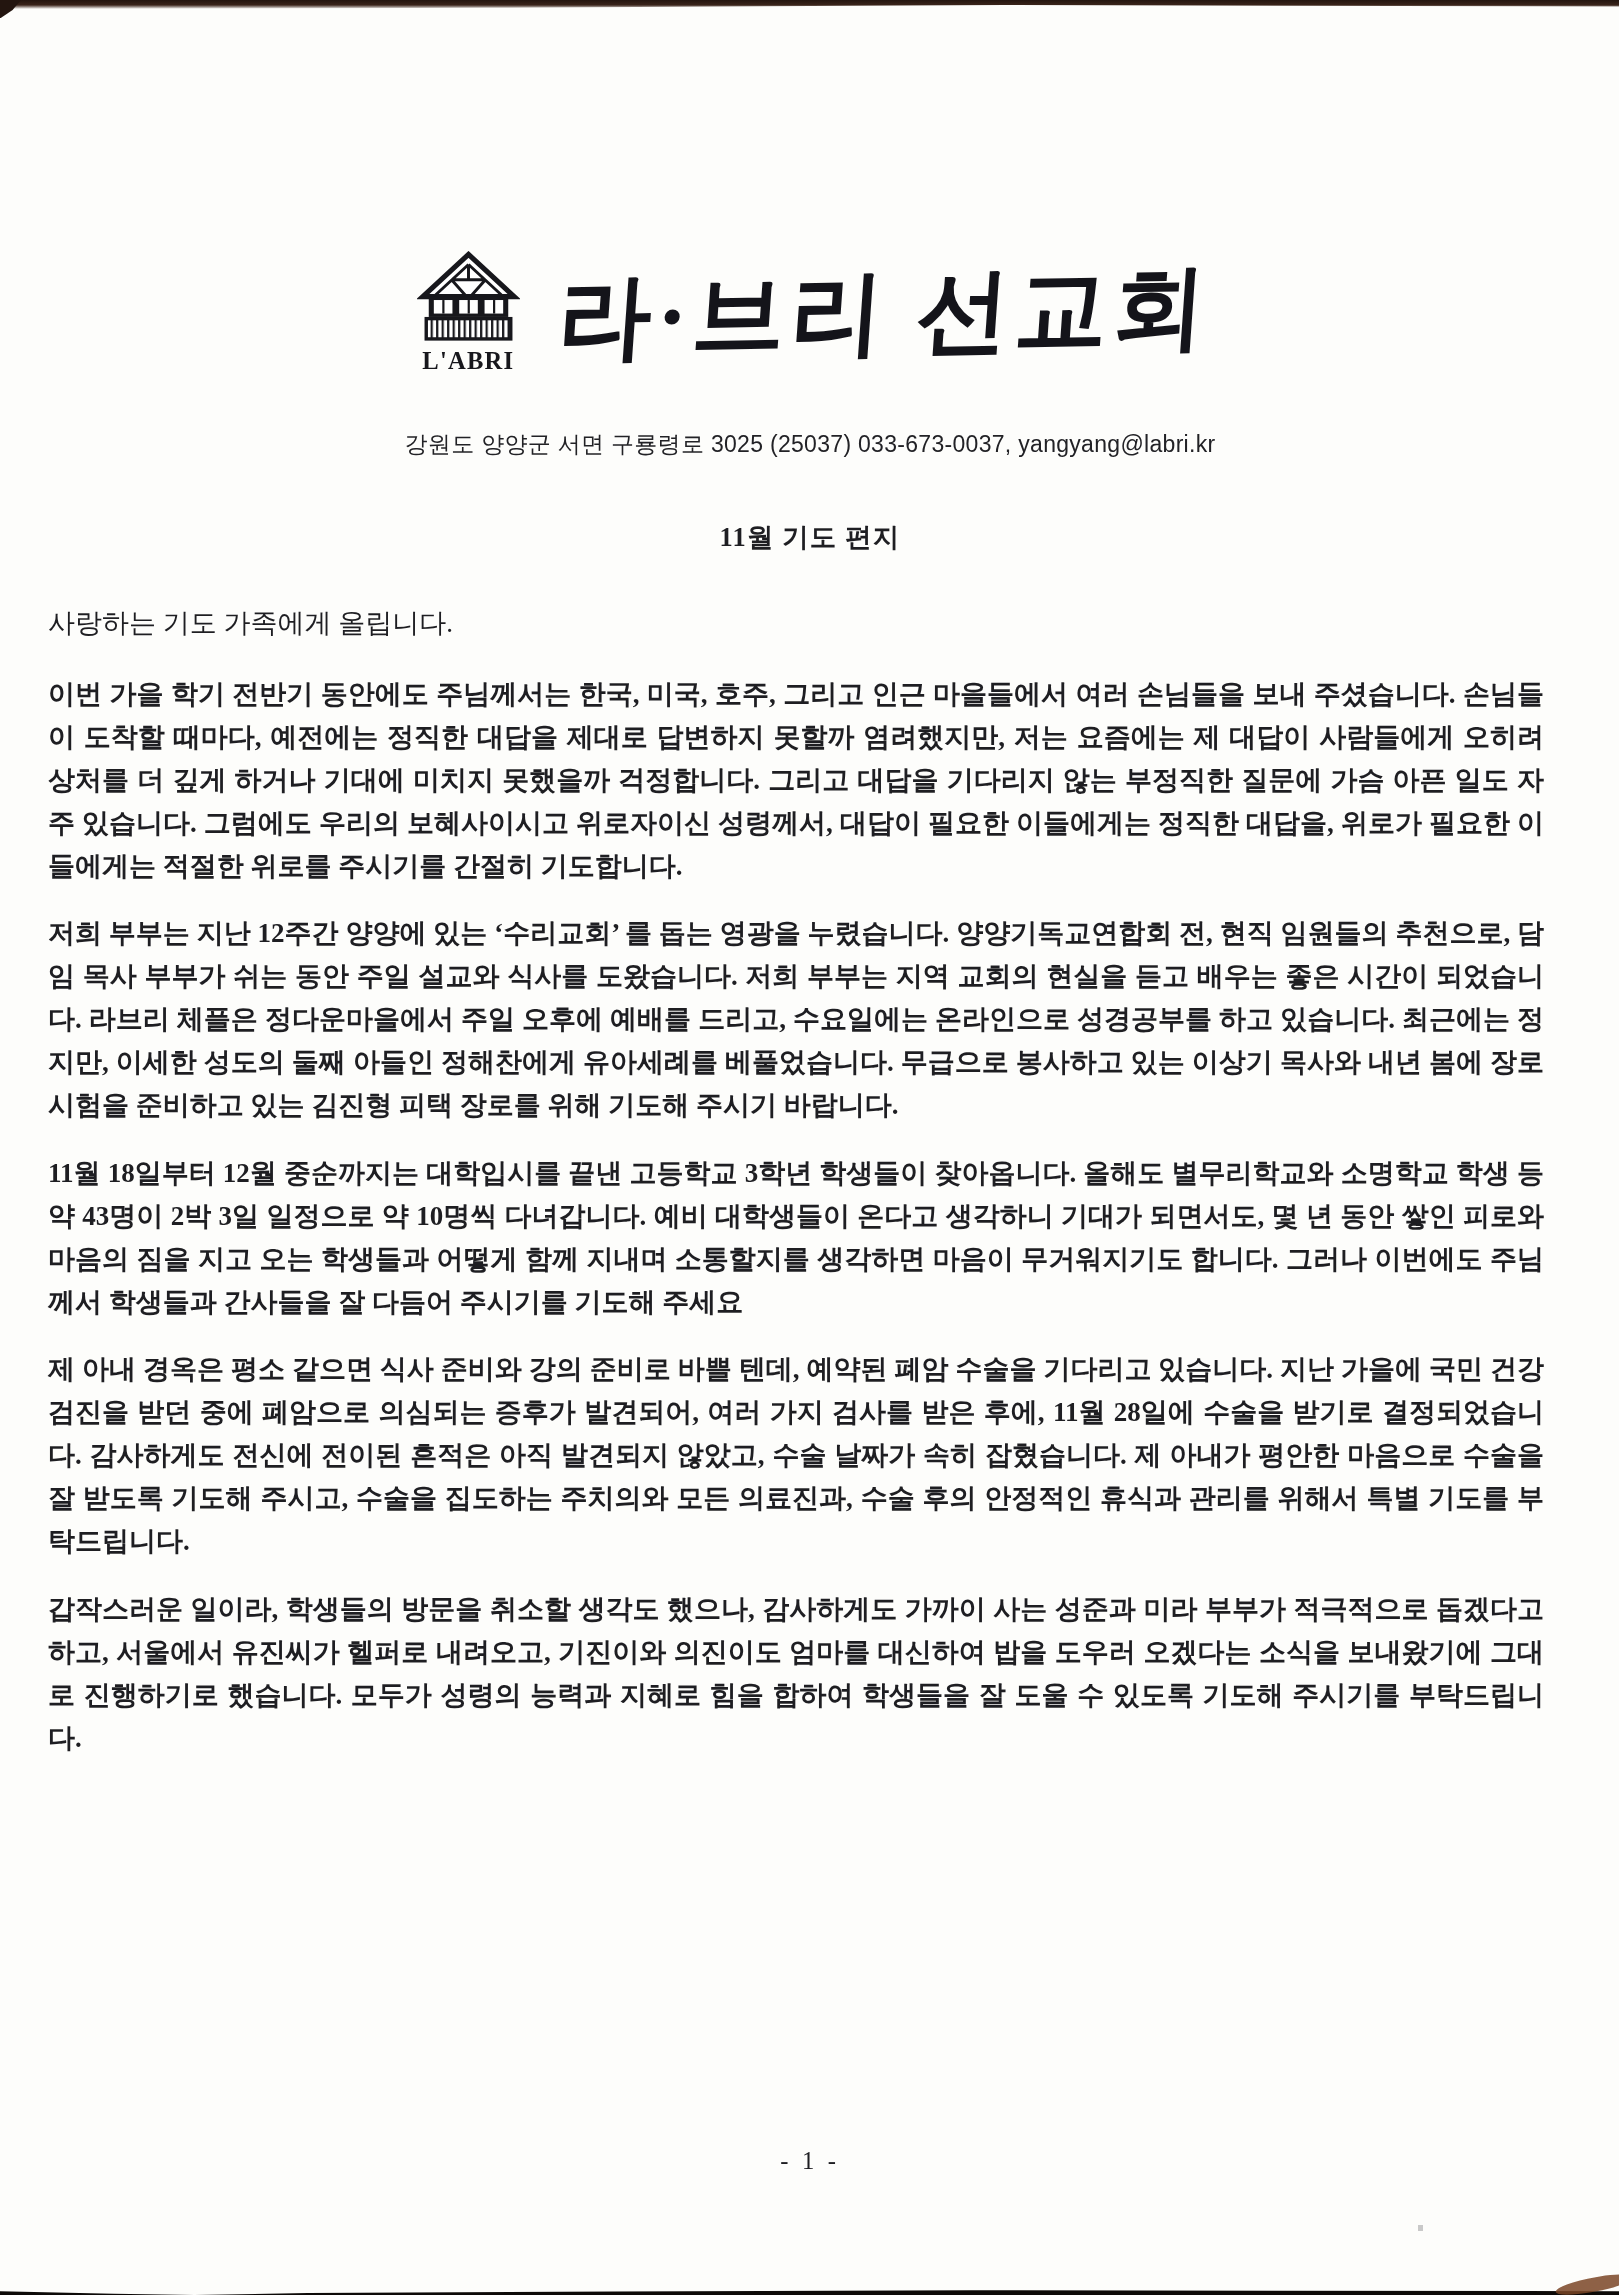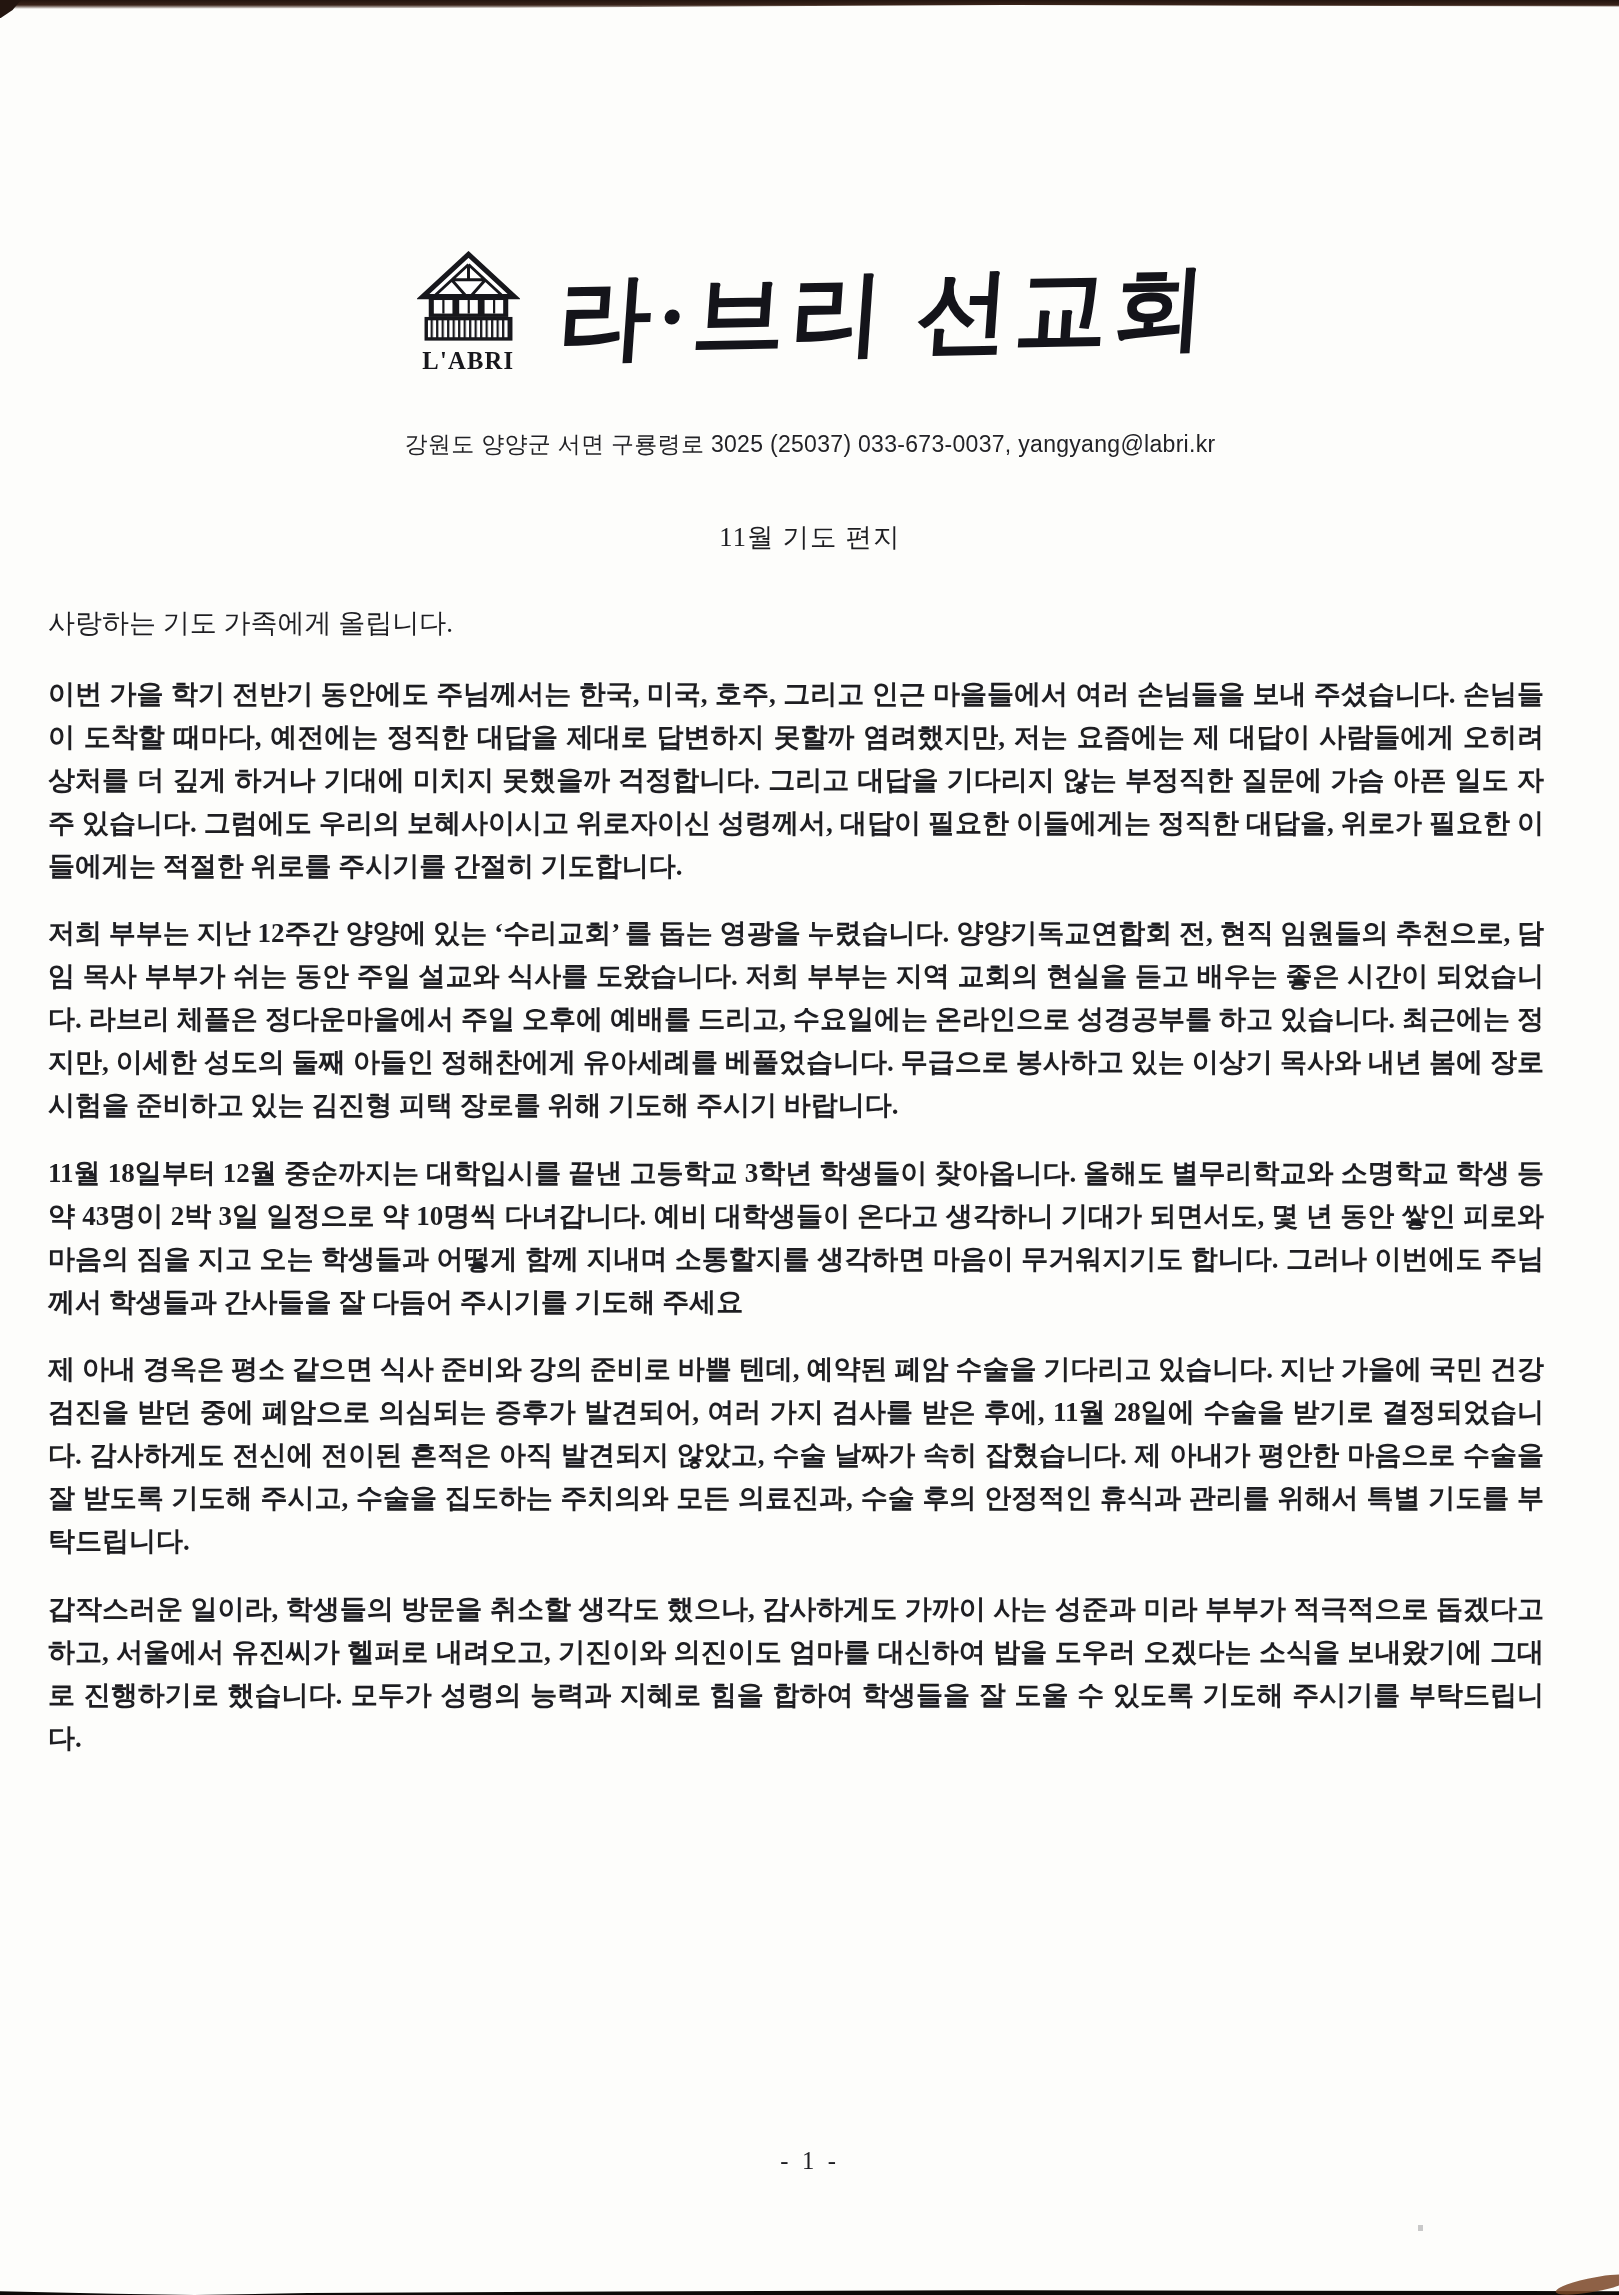--- a/index.html
+++ b/index.html
@@ -95,21 +95,21 @@
     font-family: "Liberation Sans", "DejaVu Sans", sans-serif;
     font-size: 23px;
     letter-spacing: 0.3px;
     color: #222226;
   }
 
   .letter-title {
     margin-top: 60px;
     text-align: center;
     font-size: 26.4px;
-    font-weight: 400;
+    font-weight: 700;
     letter-spacing: 1.2px;
   }
 
   .letter-body {
     margin: 47px 76px 0 48px;
     font-size: 27px;
     line-height: 43px;
   }
   .greeting {
     margin: 0 0 28px 0;

